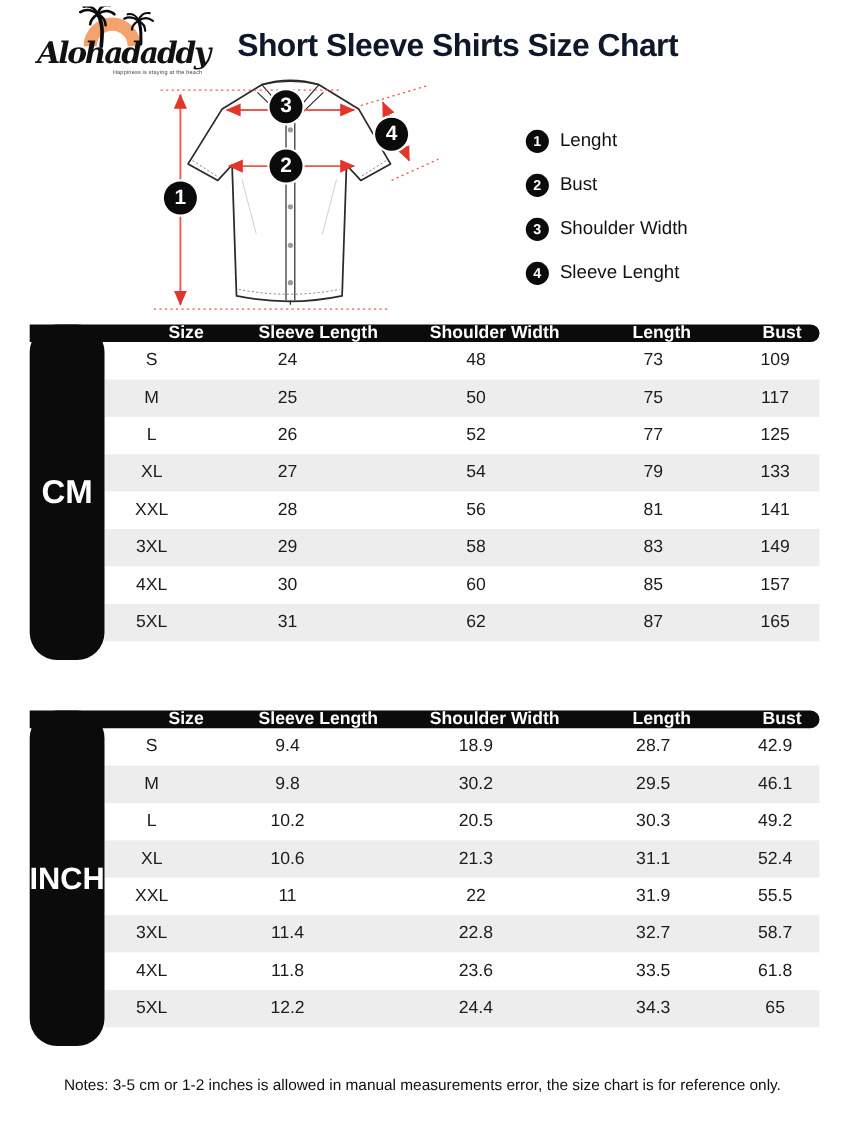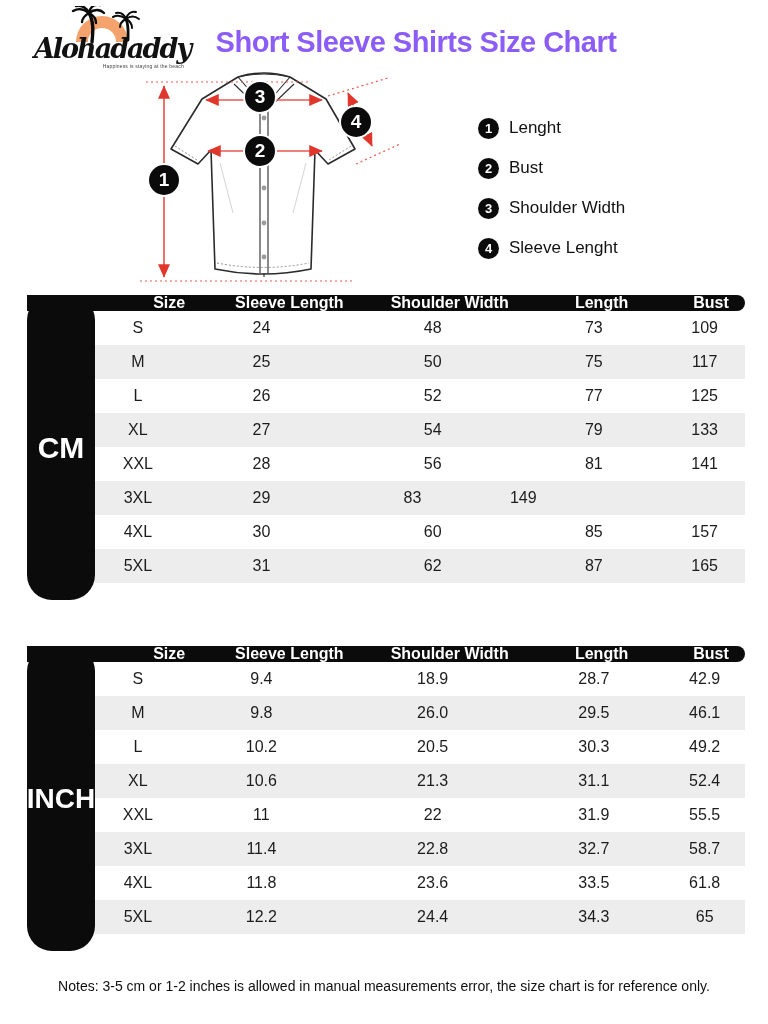--- a/index.html
+++ b/index.html
@@ -30,21 +30,21 @@
     font-size:27px;letter-spacing:-2px;color:#111;
     text-align:center;line-height:1;
   }
   .brand-tagline{
     position:absolute;right:6px;bottom:1px;
     font-size:5px;color:#444;letter-spacing:0.2px;
   }
   .page-title{
     position:absolute;left:98px;right:34px;top:26px;
     text-align:center;font-size:29px;font-weight:bold;
-    letter-spacing:-0.5px;color:#8b5cf6;
+    letter-spacing:-0.5px;color:#0f172a;
   }
 
   
   .diagram{position:absolute;left:138px;top:63px;width:265px;height:232px;}
   .diagram svg{position:absolute;inset:0;width:100%;height:100%;}
   .dcircle{
     position:absolute;width:30px;height:30px;border-radius:50%;
     background:var(--black);color:#fff;
     font-size:19px;font-weight:bold;line-height:30px;text-align:center;
     box-shadow:0 0 0 2px #fff;
@@ -246,20 +246,21 @@
       <div class="trow">
         <div class="td c0">XXL</div>
         <div class="td c1">28</div>
         <div class="td c2">56</div>
         <div class="td c3">81</div>
         <div class="td c4">141</div>
       </div>
       <div class="trow">
         <div class="td c0">3XL</div>
         <div class="td c1">29</div>
+        <div class="td c2">58</div>
         <div class="td c3">83</div>
         <div class="td c4">149</div>
       </div>
       <div class="trow">
         <div class="td c0">4XL</div>
         <div class="td c1">30</div>
         <div class="td c2">60</div>
         <div class="td c3">85</div>
         <div class="td c4">157</div>
       </div>
@@ -286,21 +287,21 @@
       <div class="trow">
         <div class="td c0">S</div>
         <div class="td c1">9.4</div>
         <div class="td c2">18.9</div>
         <div class="td c3">28.7</div>
         <div class="td c4">42.9</div>
       </div>
       <div class="trow">
         <div class="td c0">M</div>
         <div class="td c1">9.8</div>
-        <div class="td c2">26.0</div>
+        <div class="td c2">30.2</div>
         <div class="td c3">29.5</div>
         <div class="td c4">46.1</div>
       </div>
       <div class="trow">
         <div class="td c0">L</div>
         <div class="td c1">10.2</div>
         <div class="td c2">20.5</div>
         <div class="td c3">30.3</div>
         <div class="td c4">49.2</div>
       </div>

